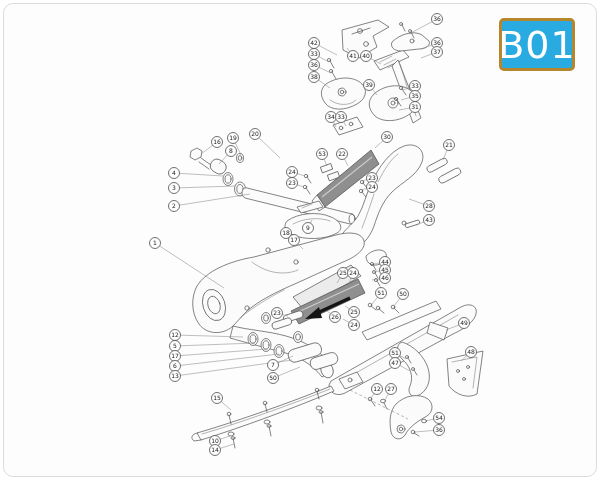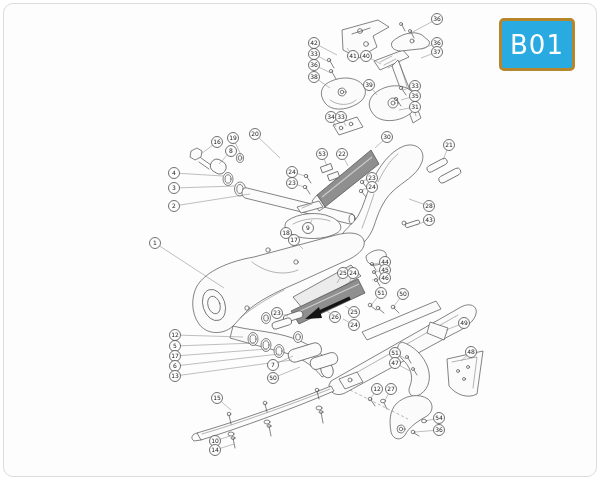--- a/index.html
+++ b/index.html
@@ -1,19 +1,19 @@
 <!DOCTYPE html>
 <html><head>
 <meta charset="utf-8">
 <style>
   html,body{margin:0;padding:0;}
   body{width:600px;height:480px;background:#fff;font-family:"DejaVu Sans","Liberation Sans",sans-serif;position:relative;}
   .frame{position:absolute;left:3px;top:3px;width:592px;height:472px;border:1px solid #dcdcdc;border-radius:10px;background:#fdfdfd;overflow:hidden;}
   .scene{position:absolute;left:-4px;top:-4px;}
-  .badge{position:absolute;top:14px;right:21px;width:70px;height:47px;background:#29abe2;border:3px solid #b5862b;border-radius:5px;display:flex;align-items:center;justify-content:center;color:#fff;font-size:26px;letter-spacing:1px;}
+  .badge{position:absolute;top:14px;right:21px;width:70px;height:47px;background:#29abe2;border:3px solid #b5862b;border-radius:5px;display:flex;align-items:center;justify-content:center;color:#fff;font-size:38px;letter-spacing:1px;}
   
   .p{fill:#fbfbfb;stroke:#4f4f4f;stroke-width:.7;stroke-linejoin:round;}
   .pl{fill:#ececec;stroke:#4f4f4f;stroke-width:.7;stroke-linejoin:round;}
   .pd{fill:#8f8f8f;stroke:#4a4a4a;stroke-width:.7;stroke-linejoin:round;}
   .t{fill:none;stroke:#4f4f4f;stroke-width:.7;stroke-linecap:round;}
   .tt{fill:none;stroke:#6b6b6b;stroke-width:.5;stroke-linecap:round;}
   .hl{fill:none;stroke:#cdcdcd;stroke-width:1.1;}
   .dash{fill:none;stroke:#7a7a7a;stroke-width:.55;stroke-dasharray:3 2.2;}
   .callout line{stroke:#8a8a8a;stroke-width:.55;}
   .callout circle{fill:#fefefe;stroke:#4c4c4c;stroke-width:.8;}

